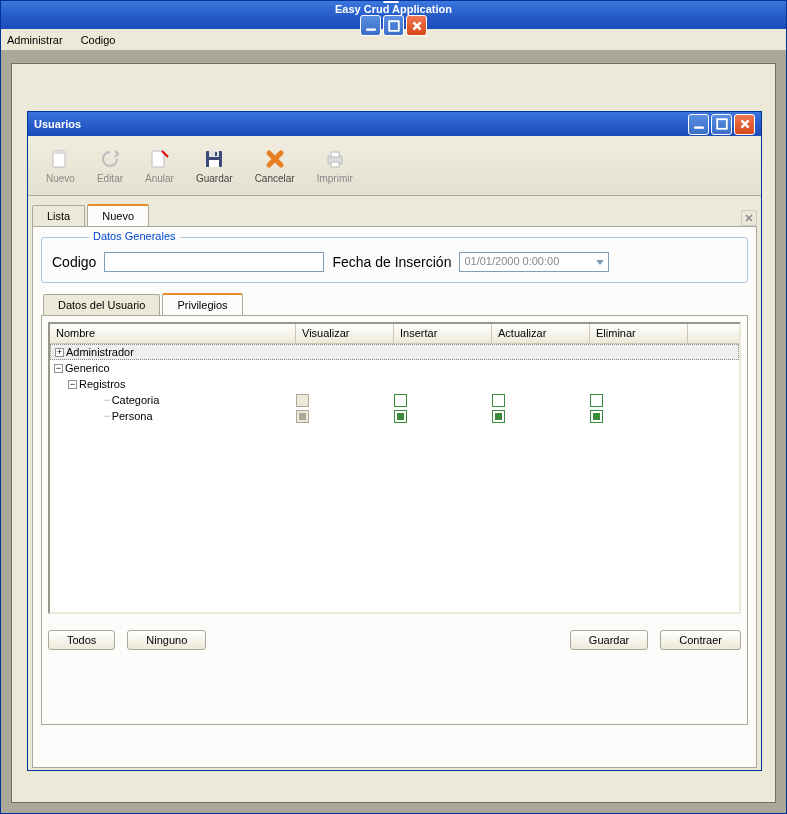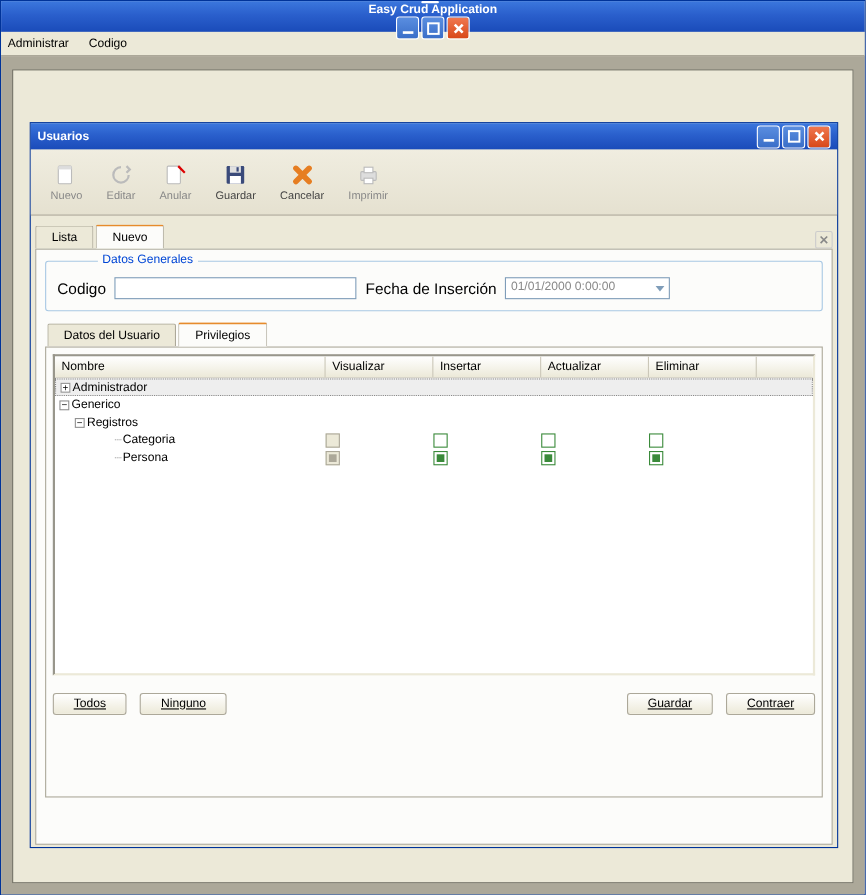--- a/index.html
+++ b/index.html
@@ -96,21 +96,21 @@
   .chk.disabled.checked::after { background: #aca899; }
   .selrow { background: #eee; border: 1px dotted #888; }
 
   
   .foot-tabs { display: flex; margin-top: -1px; }
   .foot-tab { border: 1px solid #aca899; border-top: none; border-radius: 0 0 2px 2px; padding: 3px 14px; background: #fcfcfa; cursor: pointer; border-bottom: 2px solid #e68b2c; }
   .button-row { display: flex; gap: 12px; margin-top: 16px; }
   .button-row .spacer { flex: 1; }
   .btn {
     border: 1px solid #aca899; border-radius: 3px; padding: 3px 18px;
-    background: linear-gradient(to bottom, #fff, #ece9d8); cursor: pointer; font-size: 11px; text-decoration: underline;
+    background: linear-gradient(to bottom, #fff, #ece9d8); cursor: pointer; font-size: 11px;
   }
 </style>
 </head>
 <body>
 
 <div class="window">
   <div class="titlebar">
     <div class="icon"></div>
     <div class="title">Easy Crud Application</div>
     <div class="win-buttons">

